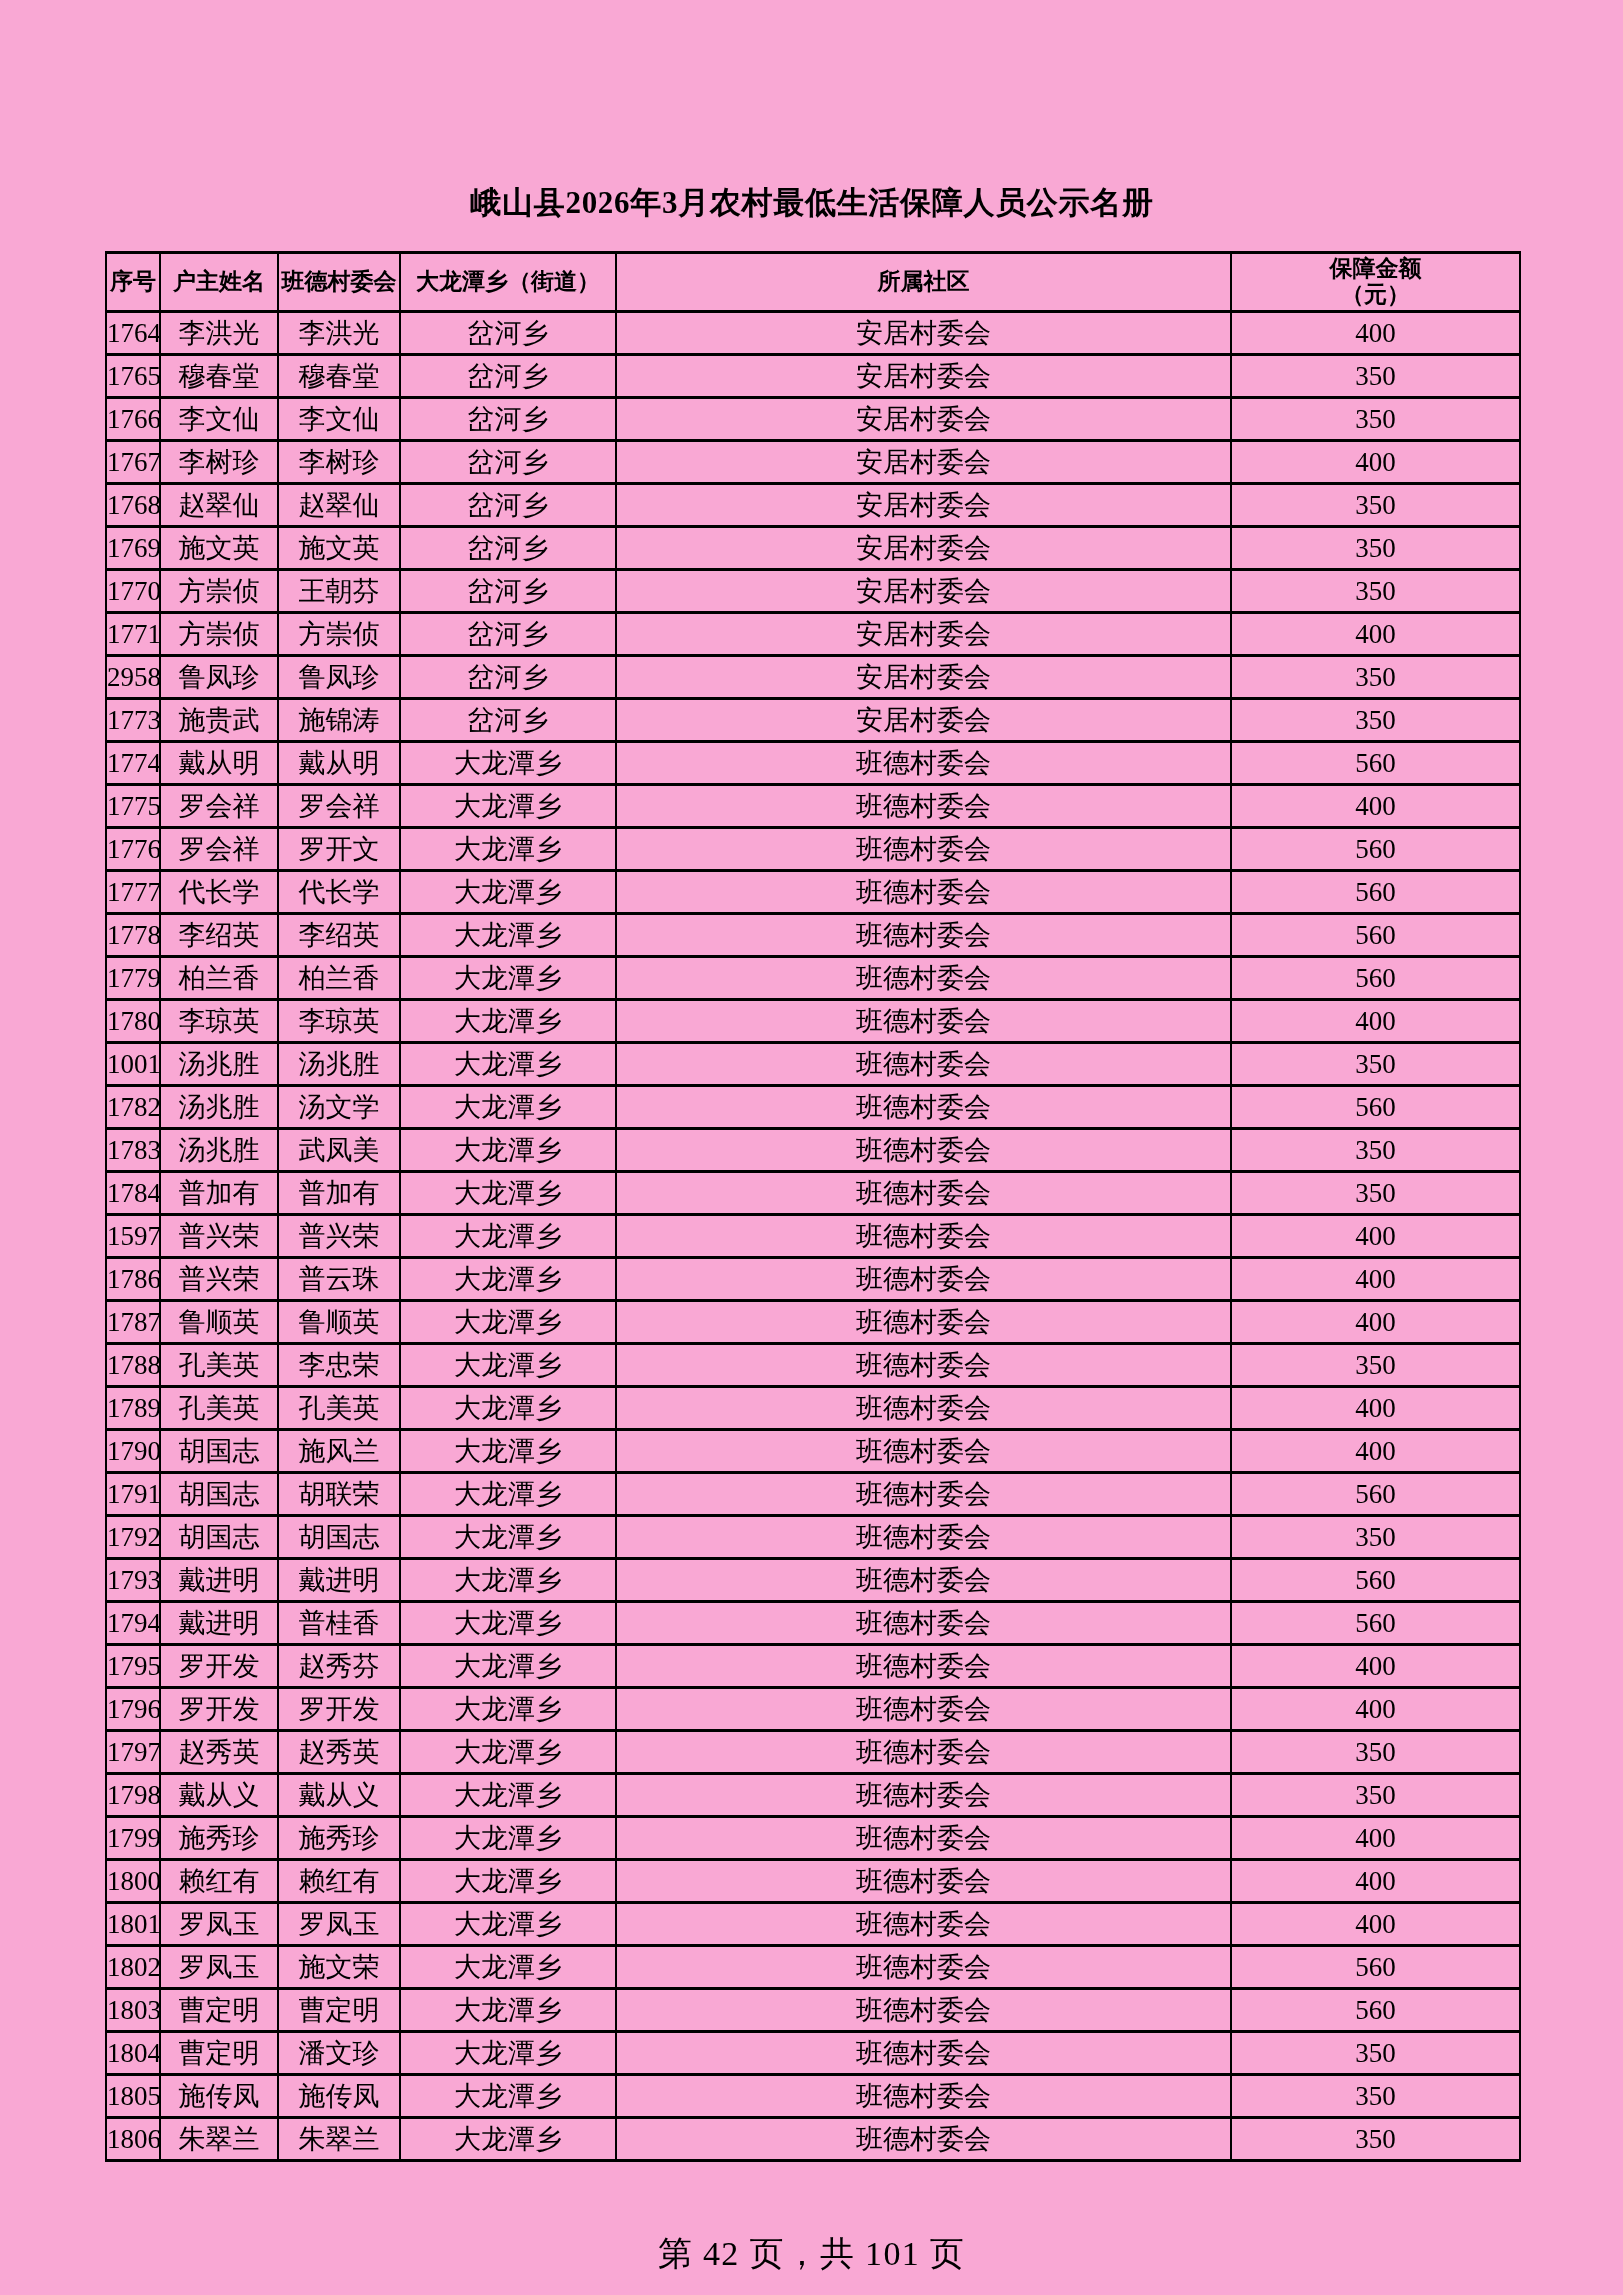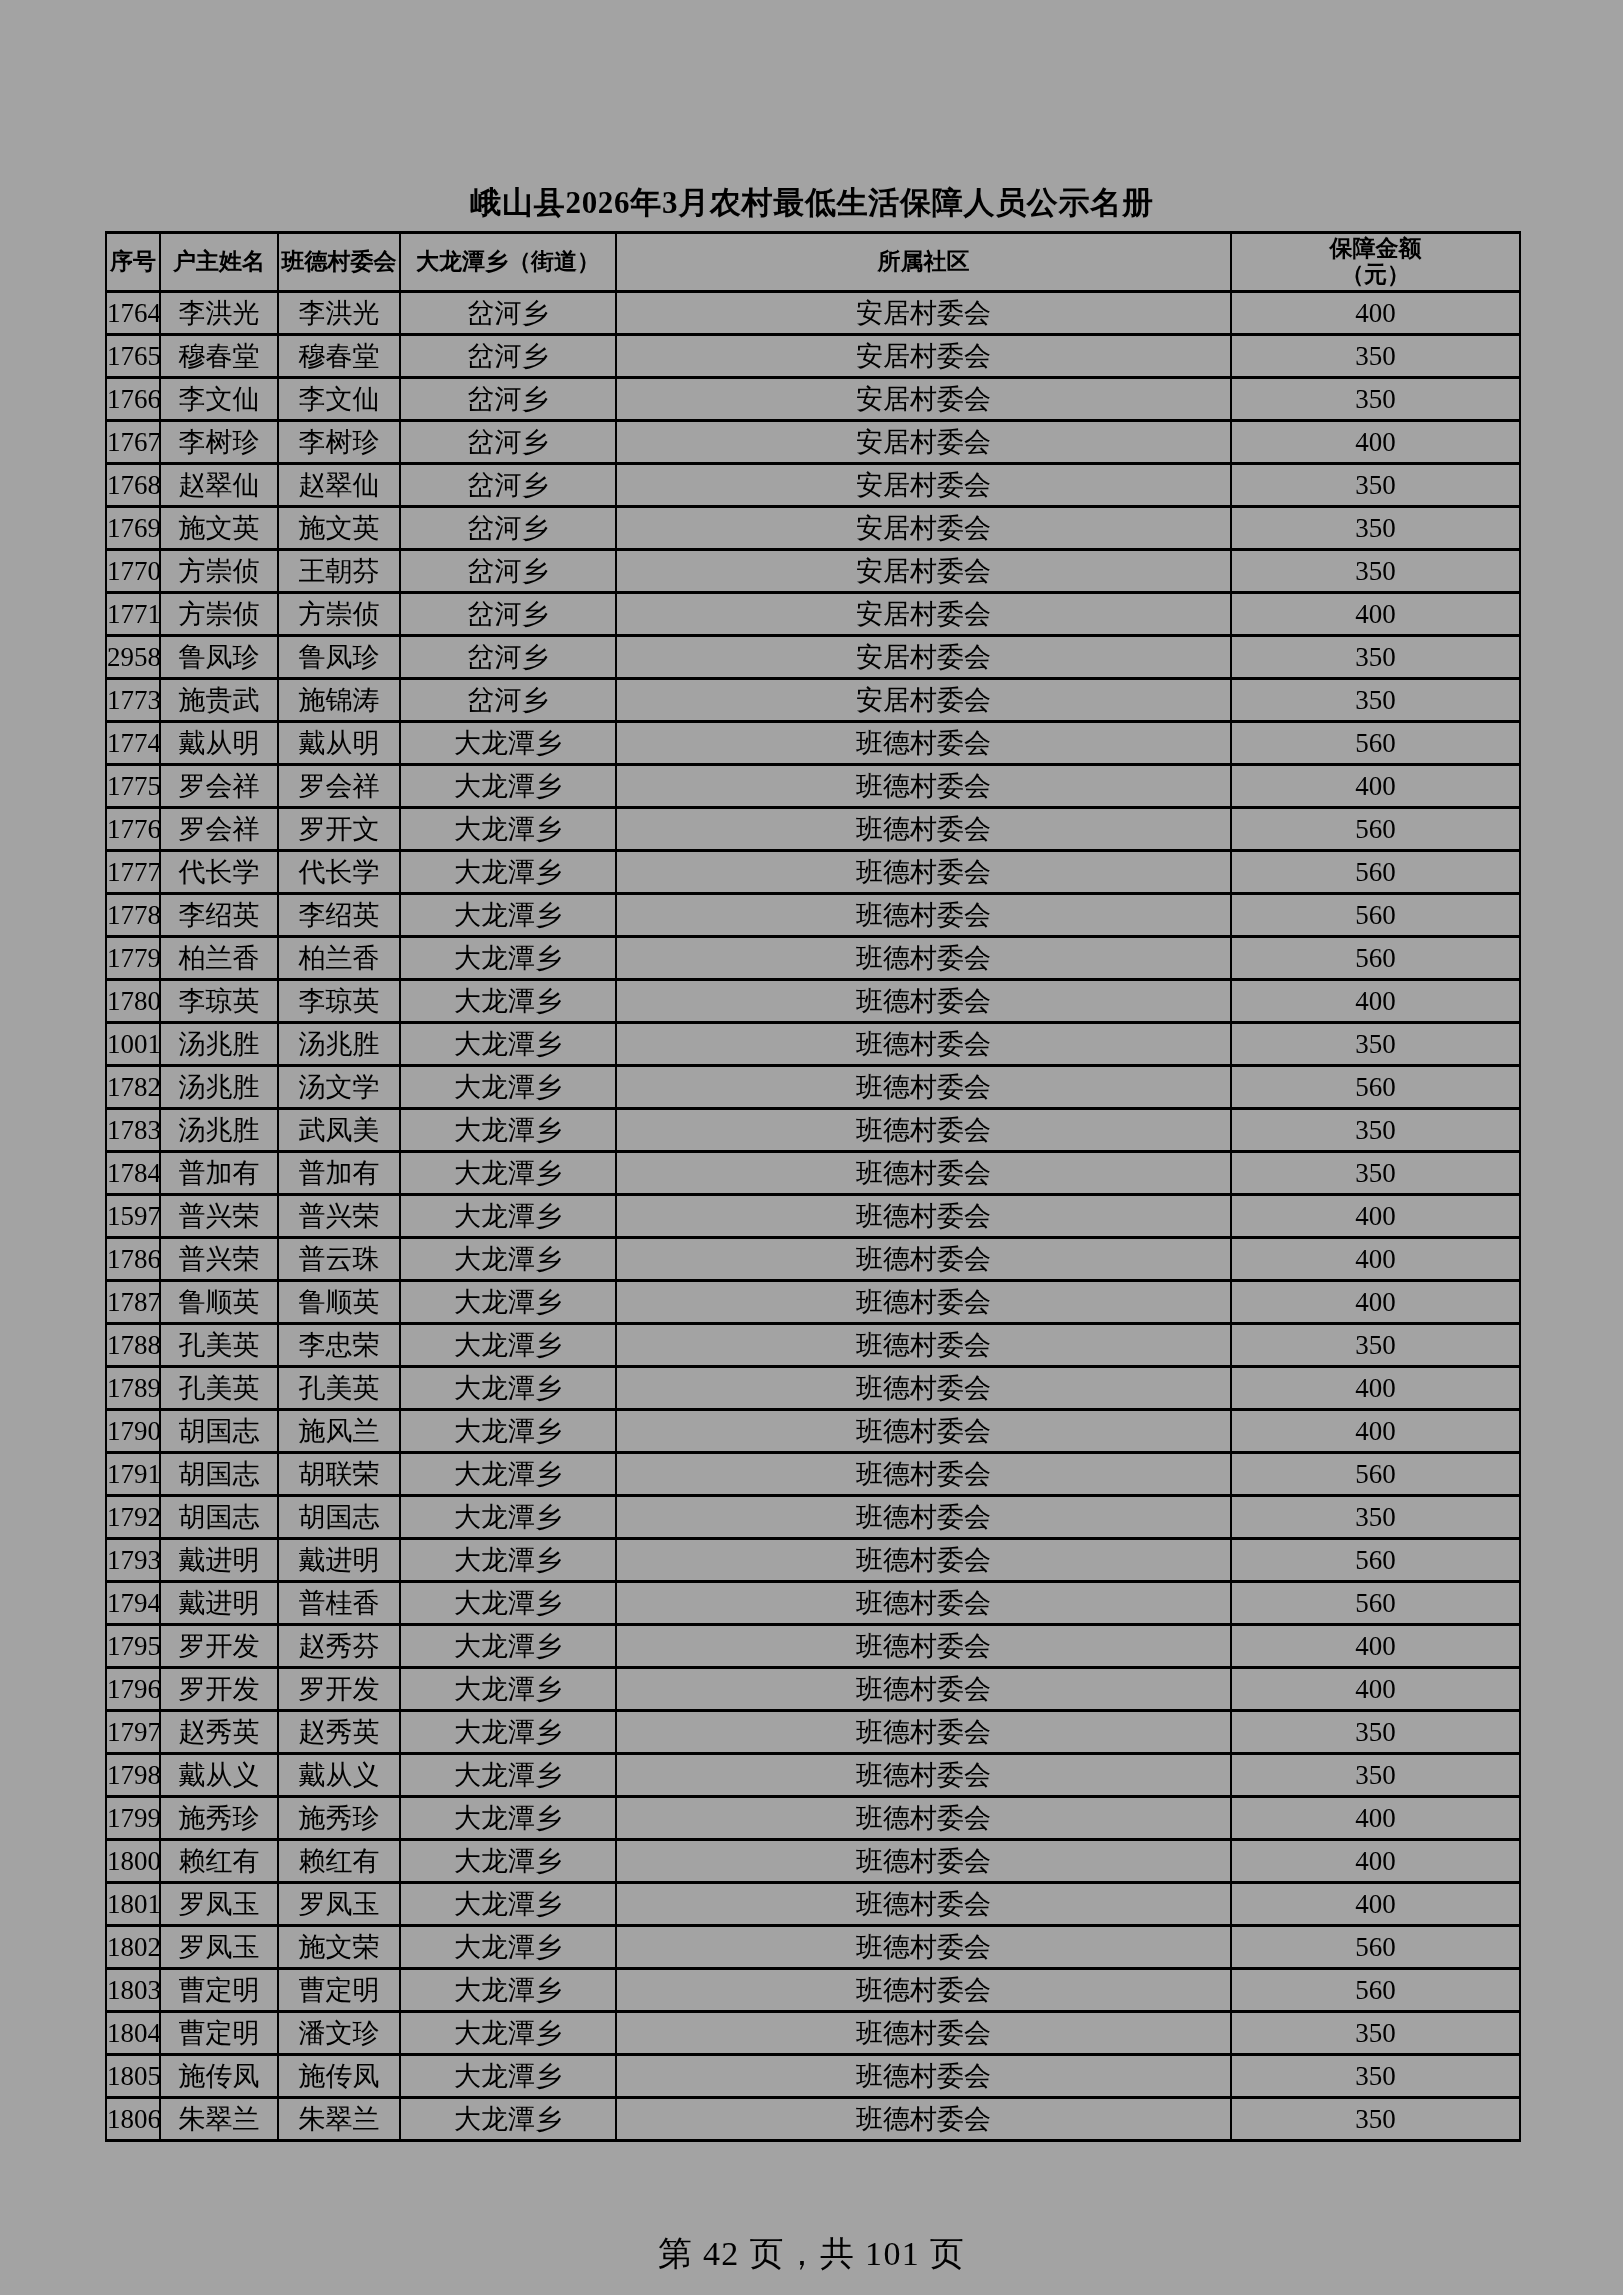--- a/index.html
+++ b/index.html
@@ -1,38 +1,38 @@
 <!DOCTYPE html>
 <html style="font-size:10.5px"><head>
 <meta charset="utf-8">
 <style>
   html,body{margin:0;padding:0;background:#888;}
   .page{
     position:relative;
     width:1623px;height:2295px;
-    background:#a3a3a3;
+    background:#f9a8d4;
     font-family:"Liberation Serif","DejaVu Serif",serif;
     color:#000;
     overflow:hidden;
   }
   .title{
     margin:0;
     padding-top:182px;
     width:1414px;
     margin-left:105px;
     text-align:center;
     font-size:31px;
     font-weight:bold;
     letter-spacing:0.7px;
   }
   table.roster{
     border-collapse:collapse;
     table-layout:fixed;
     margin-left:105px;
-    margin-top:7px;
+    margin-top:27px;
     width:1414px;
   }
   table.roster col.c-seq{width:54px;}
   table.roster col.c-householder{width:118px;}
   table.roster col.c-beneficiary{width:122px;}
   table.roster col.c-township{width:216px;}
   table.roster col.c-community{width:615px;}
   table.roster col.c-amount{width:289px;}
   table.roster th, table.roster td{
     border-left:2px solid #000;

